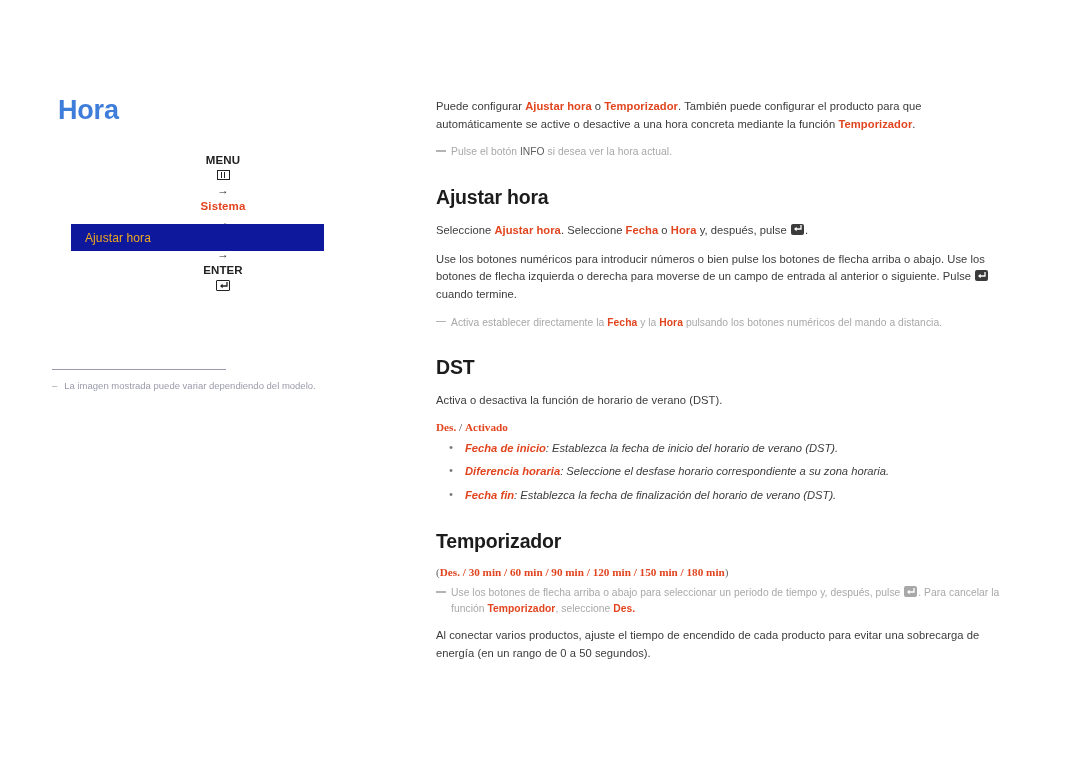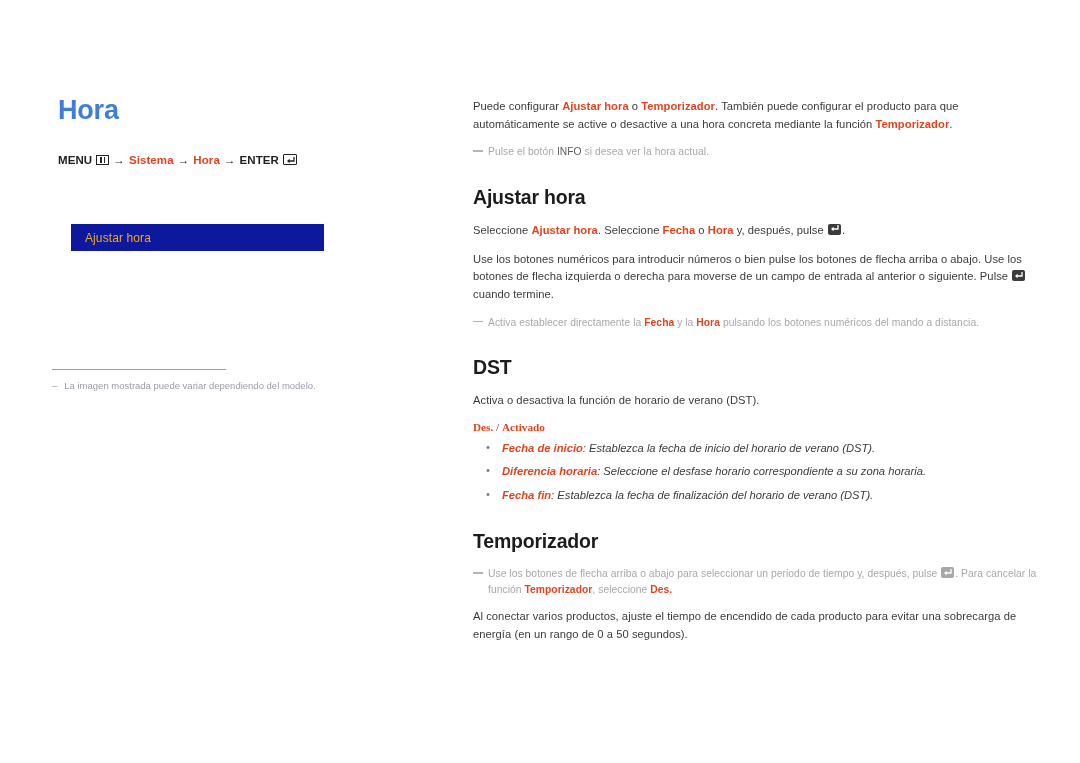--- a/index.html
+++ b/index.html
@@ -41,20 +41,21 @@
   .menu-path {
     margin-top: 28px;
     font-size: 11.5px;
     font-weight: bold;
     color: #222222;
     letter-spacing: 0.1px;
     white-space: nowrap;
     display: flex;
     align-items: center;
     gap: 4px;
+    flex-direction: column;
   }
   .menu-path .accent { color: #e1451f; }
   .menu-path .arrow { color: #222222; font-weight: normal; }
 
   
   .icon-menu {
     display: inline-block;
     width: 13px;
     height: 10px;
     border: 1.4px solid #222;
@@ -134,21 +135,21 @@
     color: #9b9bab;
     line-height: 1.4;
     display: flex;
     gap: 7px;
   }
   .footnote-dash { color: #9b9bab; }
 
   
   .right-col {
     position: absolute;
-    left: 473px;
+    left: 436px;
     top: 98px;
     width: 575px;
   }
 
   .body-p {
     font-size: 11.2px;
     line-height: 1.58;
     color: #3b3b3b;
     margin: 0 0 11px 0;
     letter-spacing: 0.05px;
@@ -309,20 +310,23 @@
         <span class="accent">Diferencia horaria</span><span>: Seleccione el desfase horario correspondiente a su zona horaria.</span>
       </li>
       <li>
         <span class="accent">Fecha fin</span><span>: Establezca la fecha de finalización del horario de verano (DST).</span>
       </li>
     </ul>
 
     <h2 class="section">Temporizador</h2>
 
 
+    <p class="red-line">
+      <span class="paren">(</span><span>Des. / 30 min / 60 min / 90 min / 120 min / 150 min / 180 min</span><span class="paren">)</span>
+    </p>
 
     <p class="note">
       <span>Use los botones de flecha arriba o abajo para seleccionar un periodo de tiempo y, después, pulse </span><span class="icon-enter-filled">
         <svg width="11" height="9" viewBox="0 0 11 9">
           <path d="M9 1 L9 5 L3 5" stroke="#fff" stroke-width="1.3" fill="none"></path>
           <path d="M4.6 2.8 L2 5 L4.6 7.2 Z" fill="#fff"></path>
         </svg>
       </span><span>. Para cancelar la función </span><span class="accent">Temporizador</span><span>, seleccione </span><span class="accent">Des.</span>
     </p>
 

